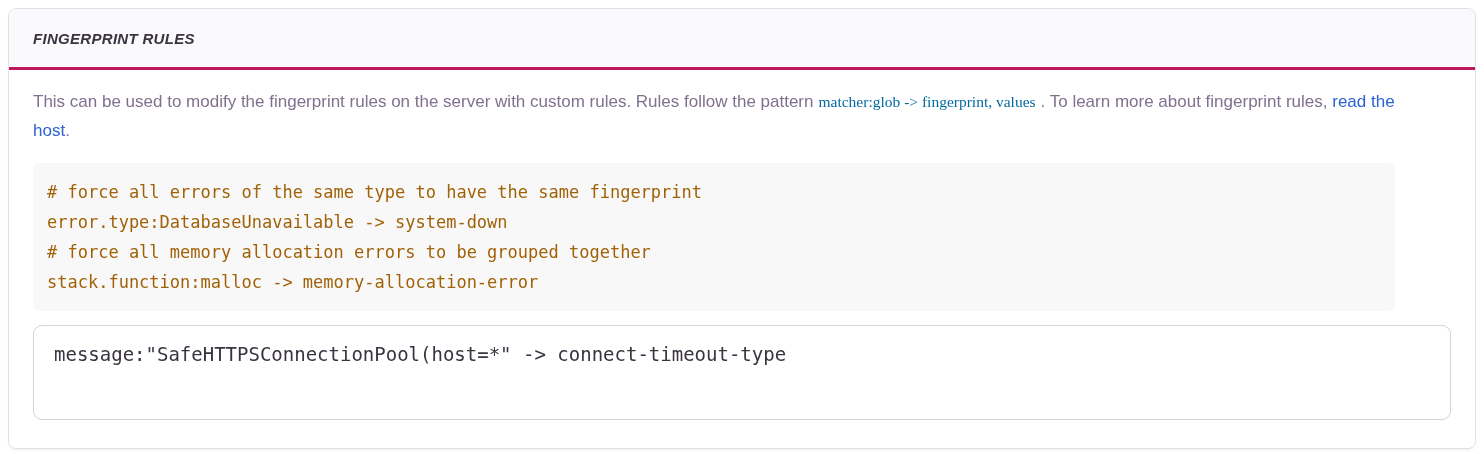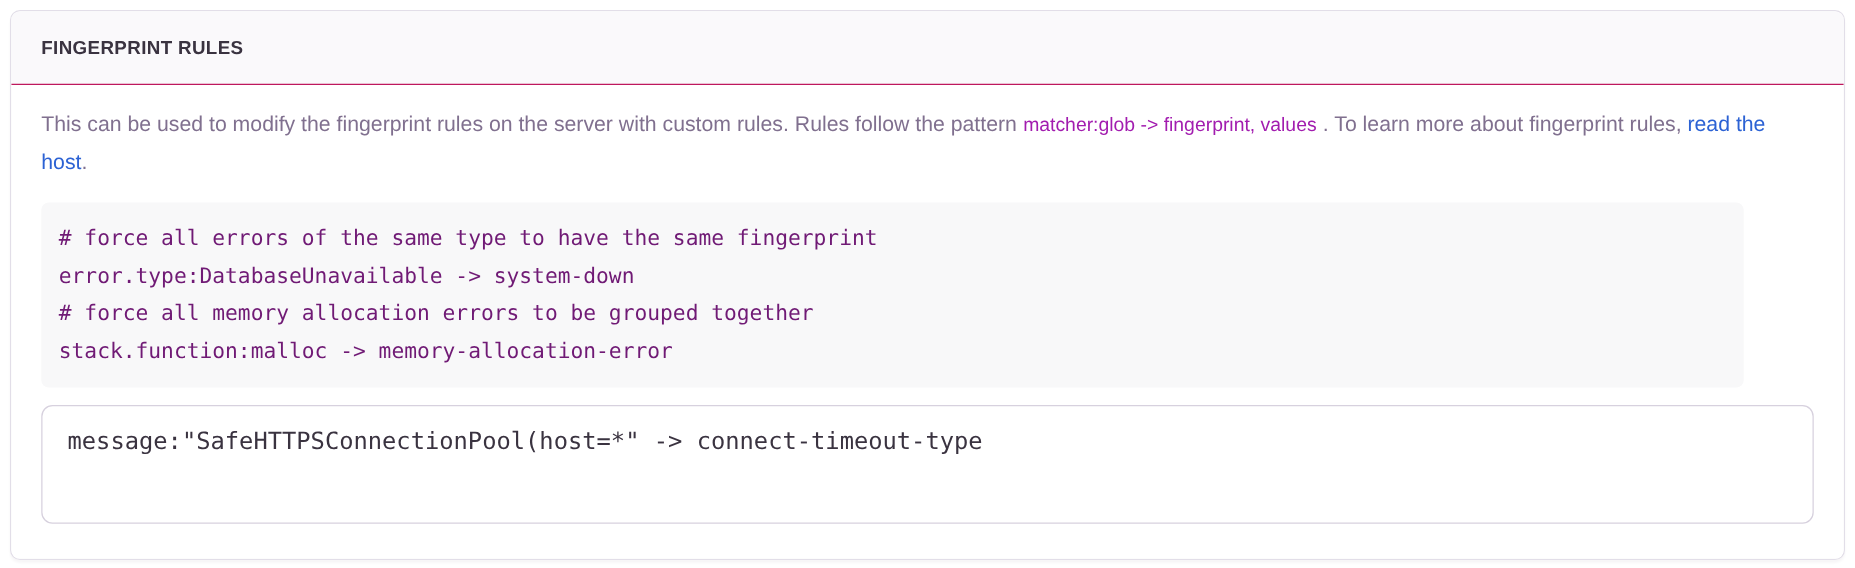--- a/index.html
+++ b/index.html
@@ -15,61 +15,62 @@
     top: 8px;
     width: 1468px;
     border: 1px solid #e2dee8;
     border-radius: 8px;
     background: #ffffff;
     box-shadow: 0 2px 2px rgba(43, 34, 51, 0.04);
     overflow: hidden;
   }
   .card-header {
     background: #faf9fb;
-    border-bottom: 1px solid #be185d;
+    border-bottom: 3px solid #be185d;
     padding: 21px 24px 20px 24px;
+    font-style: italic;
   }
   .card-title {
     font-size: 15px;
     font-weight: bold;
     letter-spacing: 0.3px;
     color: #3a3340;
     text-transform: uppercase;
   }
   .card-body {
     padding: 17px 24px 28px 24px;
     background: #ffffff;
   }
   .description {
     color: #80708f;
     font-size: 17px;
     line-height: 29px;
     margin-right: 24px;
   }
   .inline-code {
-    font-family: Liberation Sans, sans-serif;
+    font-family: Liberation Serif, serif;
     font-size: 15.5px;
-    color: #a21caf;
+    color: #0369a1;
     padding: 0 5px;
     text-align: center;
   }
   .docs-link {
     color: #2c62d4;
     text-decoration: none;
     cursor: pointer;
   }
   .example-pre {
     margin: 18px 56px 0 0;
     background: #f8f8f9;
     border-radius: 6px;
     padding: 14px 14px 14px 14px;
     font-family: "DejaVu Sans Mono", "Liberation Mono", monospace;
     font-size: 17px;
     line-height: 30px;
-    color: #701a75;
+    color: #a16207;
     white-space: pre;
     overflow: hidden;
   }
   .rules-textarea {
     display: block;
     margin-top: 14px;
     width: 100%;
     height: 95px;
     border: 1px solid #d7d1de;
     border-radius: 9px;

